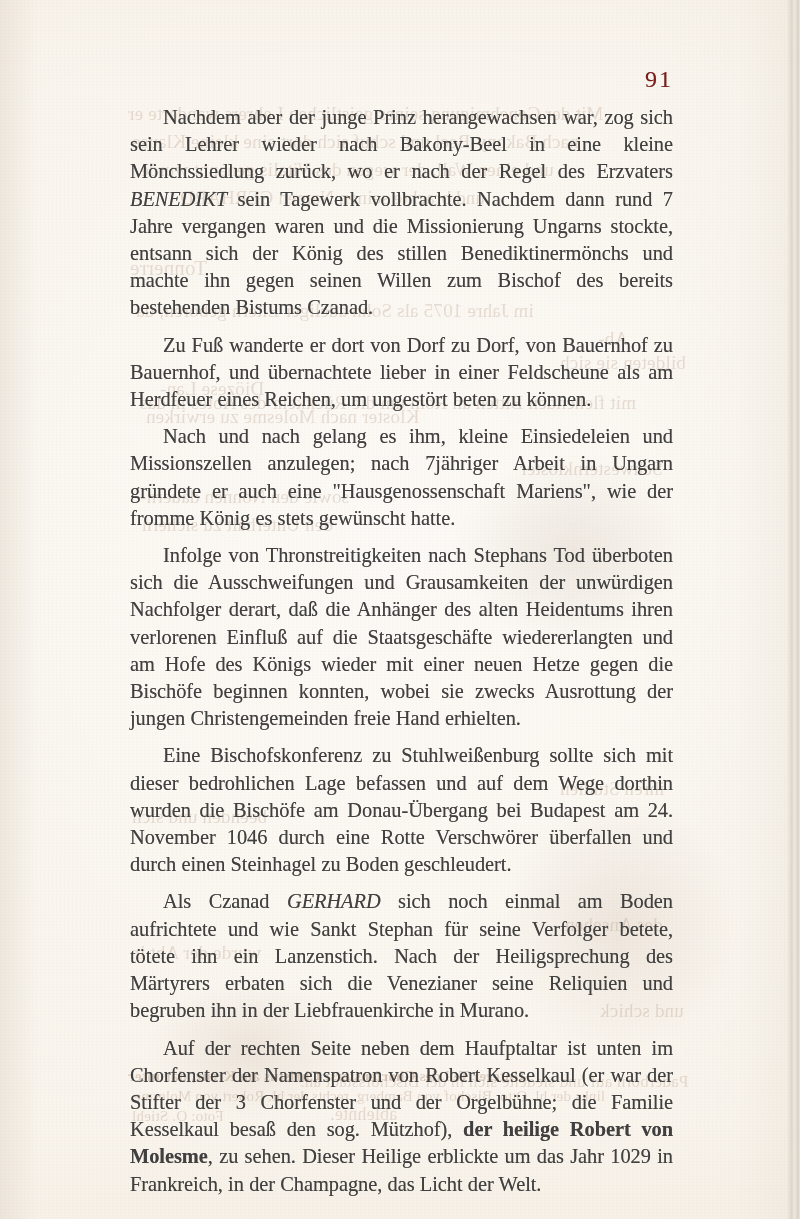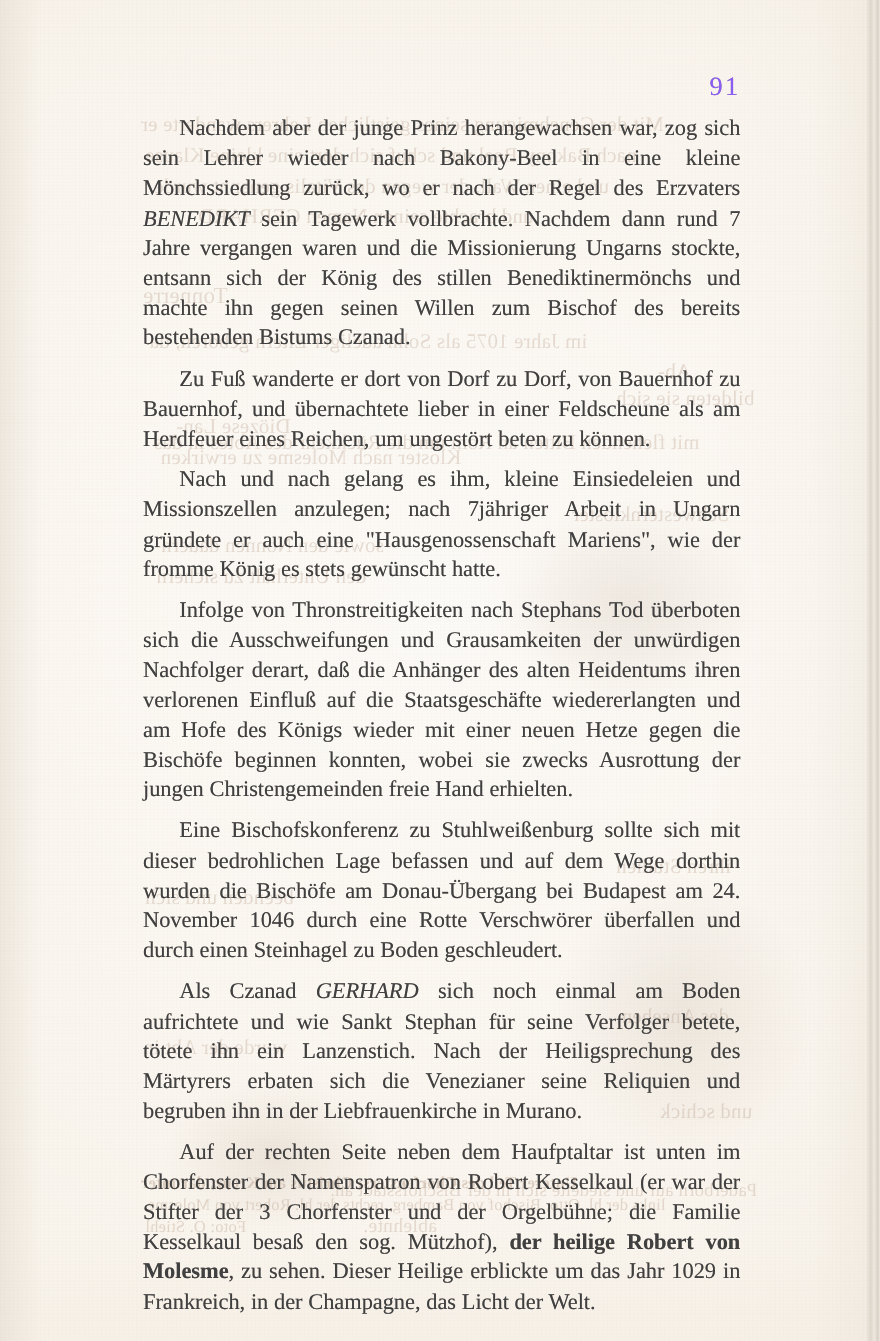--- a/index.html
+++ b/index.html
@@ -98,21 +98,21 @@
   }
   #folio {
     position: absolute;
     left: 0;
     top: 66px;
     width: 543px;
     text-align: right;
     padding-right: 2px;
     font-size: 24px;
     letter-spacing: 2px;
-    color: #8b5cf6;
+    color: #7f1d1d;
   }
   #body {
     position: absolute;
     left: 0;
     top: 104px;
     width: 543px;
   }
   p.para {
     margin: 0 0 1px 0;
     text-align: justify;

